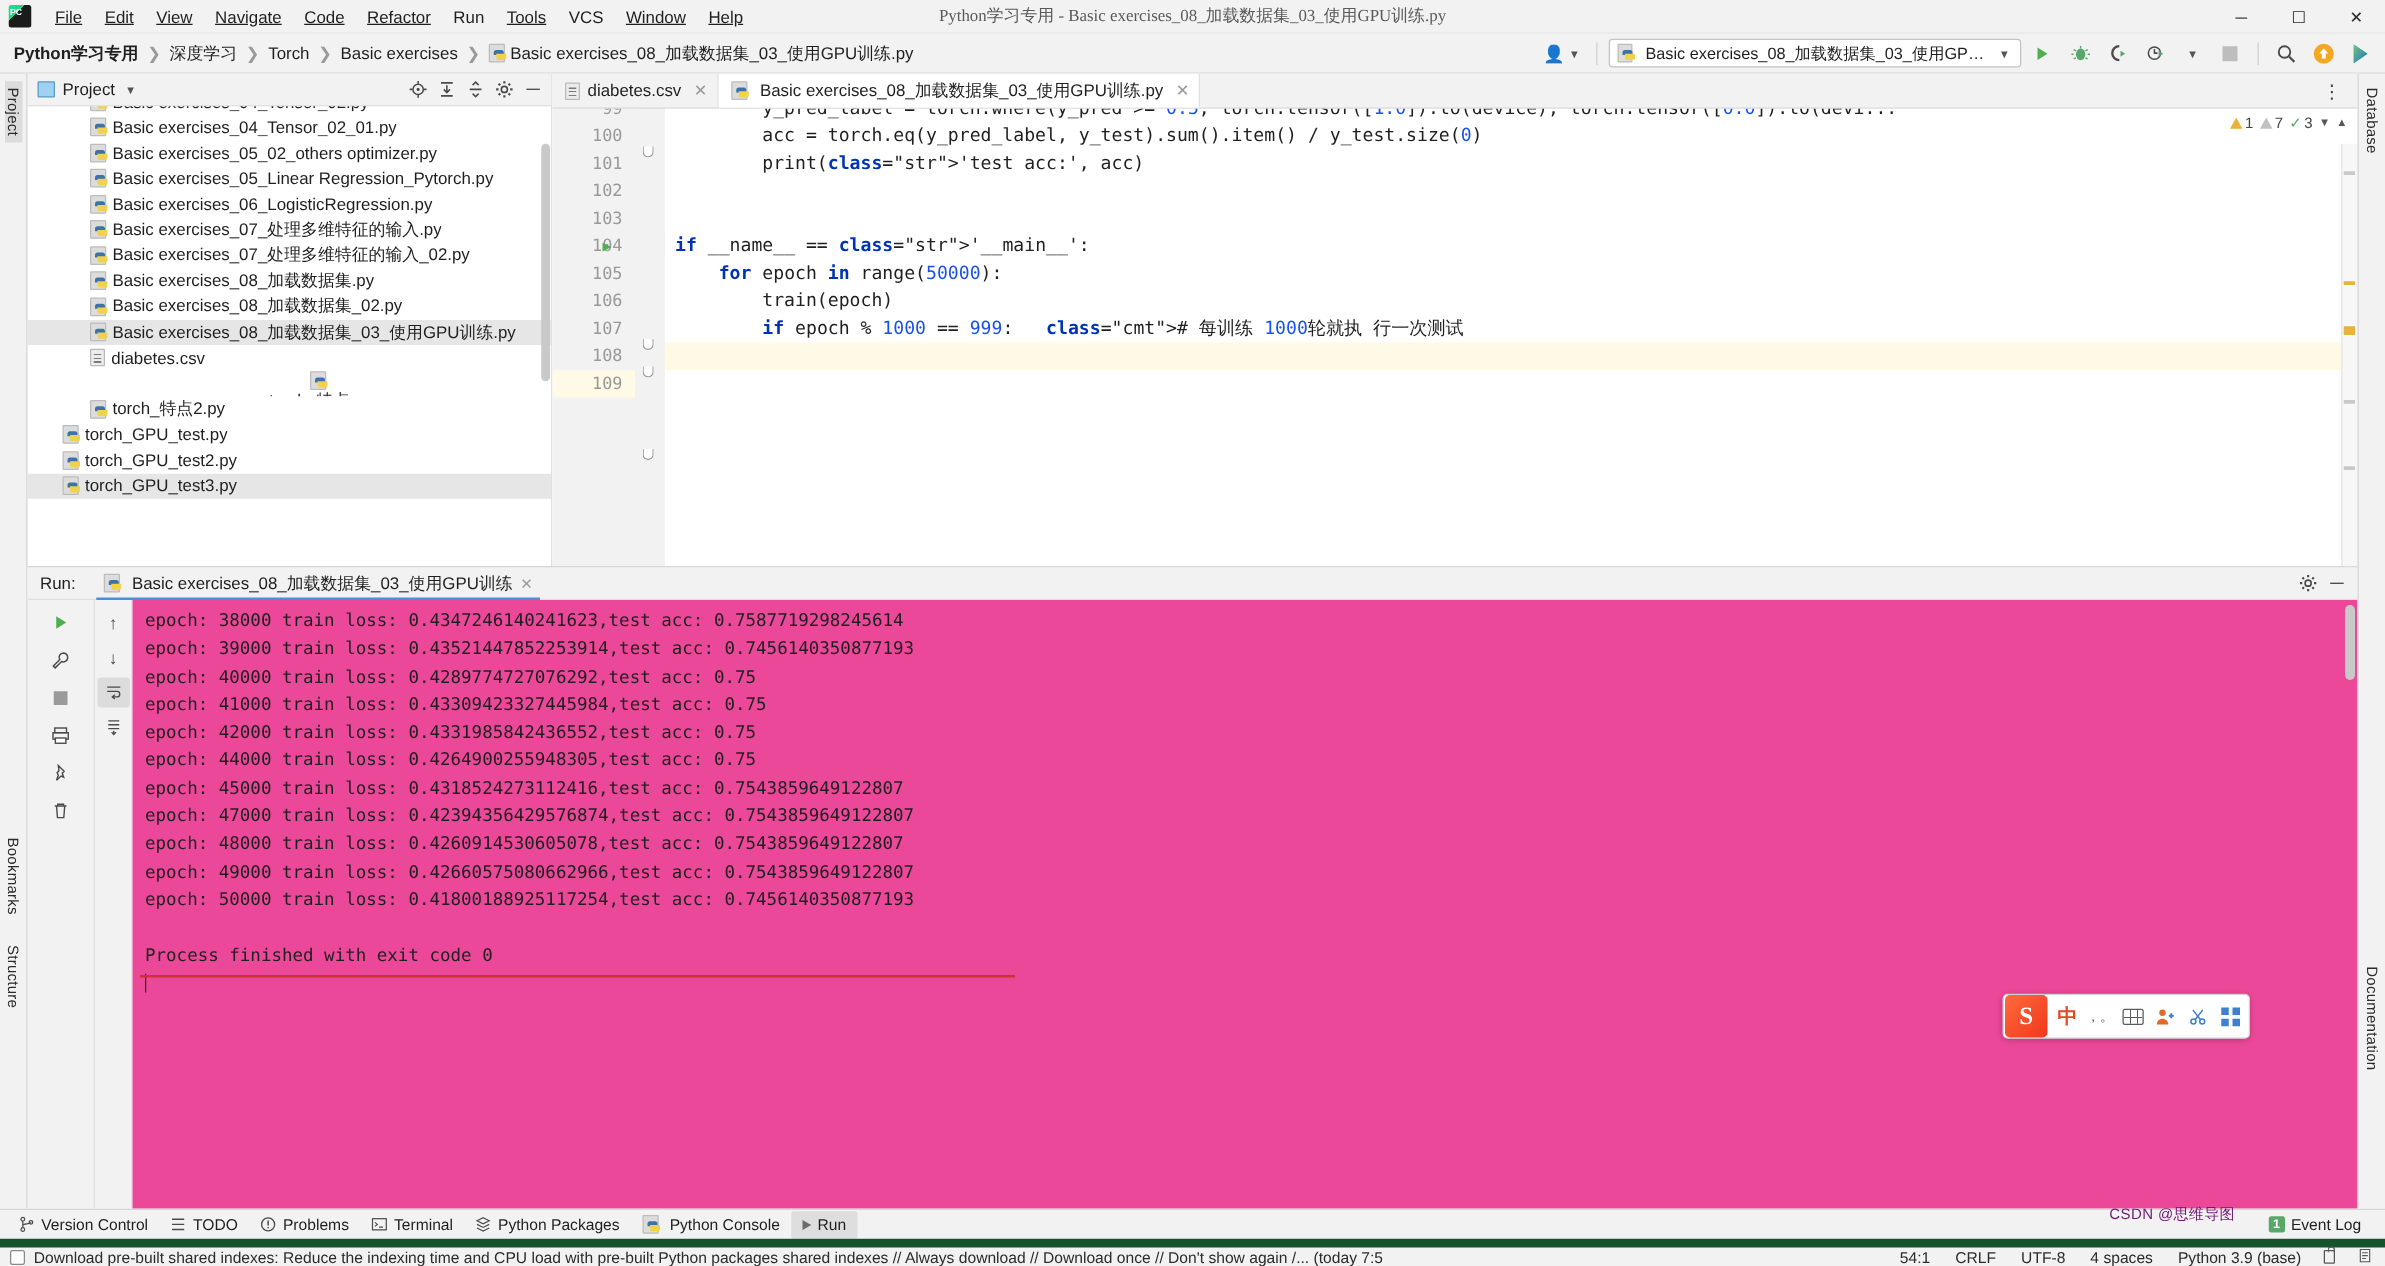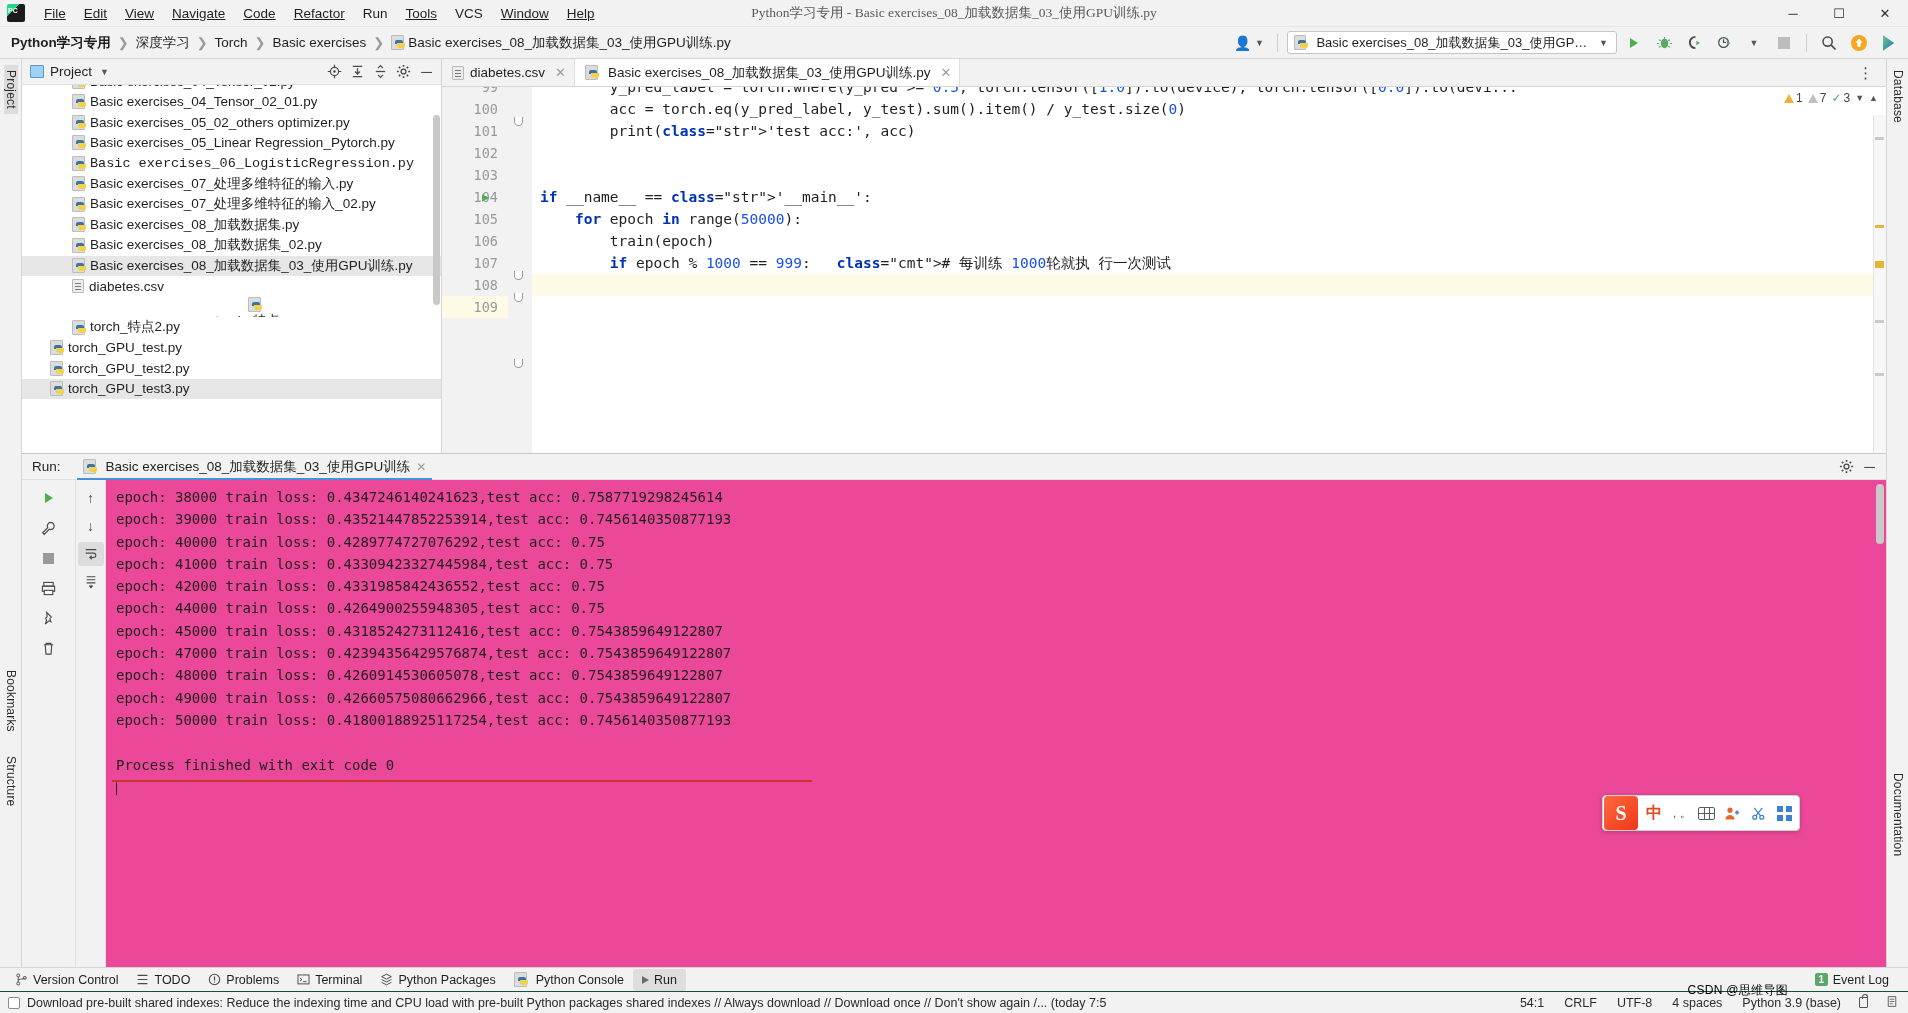--- a/index.html
+++ b/index.html
@@ -311,33 +311,33 @@
   .tw-btn {
     display:flex; align-items:center; gap:5px; font-size: 12.5px; color:#1f1f1f;
     padding: 2px 9px; height: 22px; border-radius:2px;
   }
   .tw-btn.active { background: #dedede; }
   .tw-right { margin-left:auto; display:flex; align-items:center; gap:8px; padding-right: 10px;}
   .evt-sq { width: 13px; height: 13px; background: #59a869; border-radius: 2px; color:#fff;
     font-size:10px; display:flex; align-items:center; justify-content:center; font-weight:bold; }
 
   .statusbar {
-    height: 22px; flex: 0 0 22px; background: #f2f2f2; border-top: 1px solid #14532d;
+    height: 22px; flex: 0 0 22px; background: #f2f2f2; border-top: 7px solid #14532d;
     display: flex; align-items: center; padding: 0 8px; font-size: 12.5px; color: #2b2b2b;
     position: relative;
   }
   .sb-check { width: 12px; height: 12px; border: 1px solid #8a8a8a; background:#fff; border-radius:2px; margin-right: 7px; flex:0 0 12px;}
   .sb-msg { white-space: nowrap; overflow: hidden; text-overflow: clip; }
   .sb-right { margin-left:auto; display:flex; align-items:center; gap: 16px; white-space: nowrap; }
   .sb-right .si { padding: 0 2px; }
   .lock-icon { width:9px;height:11px;border:1.5px solid #555;border-radius:1px;position:relative;display:inline-block;}
   .lock-icon::before{content:"";position:absolute;left:1.5px;top:-4px;width:4px;height:4px;border:1.5px solid #555;border-bottom:none;border-radius:3px 3px 0 0;}
 
   .watermark {
-    position: absolute; right: 120px; bottom: 14px; font-size: 12px; color: #000000;
+    position: absolute; right: 120px; bottom: 33px; font-size: 12px; color: #701a75;
     letter-spacing: .3px; z-index: 30;
   }
   .tri-right{width:0;height:0;border-top:5px solid transparent;border-bottom:5px solid transparent;border-left:8px solid #4caf50;}
   .tri-right.grey{border-left-color:#6b6b6b;}
 </style>
 </head>
 <body>
 
 <div class="app">
 
@@ -505,21 +505,21 @@
                   <span class="txt">Basic exercises_04_Tensor_02_01.py</span>
                 </div>
                 <div class="tree-row" style="padding-left: 50px;">
                   <span class="ico pyfile-icon"></span>
                   <span class="txt">Basic exercises_05_02_others optimizer.py</span>
                 </div>
                 <div class="tree-row" style="padding-left: 50px;">
                   <span class="ico pyfile-icon"></span>
                   <span class="txt">Basic exercises_05_Linear Regression_Pytorch.py</span>
                 </div>
-                <div class="tree-row" style="padding-left: 50px; font-family: Liberation Mono, monospace;">
+                <div class="tree-row" style="padding-left: 50px;">
                   <span class="ico pyfile-icon"></span>
                   <span class="txt">Basic exercises_06_LogisticRegression.py</span>
                 </div>
                 <div class="tree-row" style="padding-left: 50px;">
                   <span class="ico pyfile-icon"></span>
                   <span class="txt">Basic exercises_07_处理多维特征的输入.py</span>
                 </div>
                 <div class="tree-row" style="padding-left: 50px;">
                   <span class="ico pyfile-icon"></span>
                   <span class="txt">Basic exercises_07_处理多维特征的输入_02.py</span>

